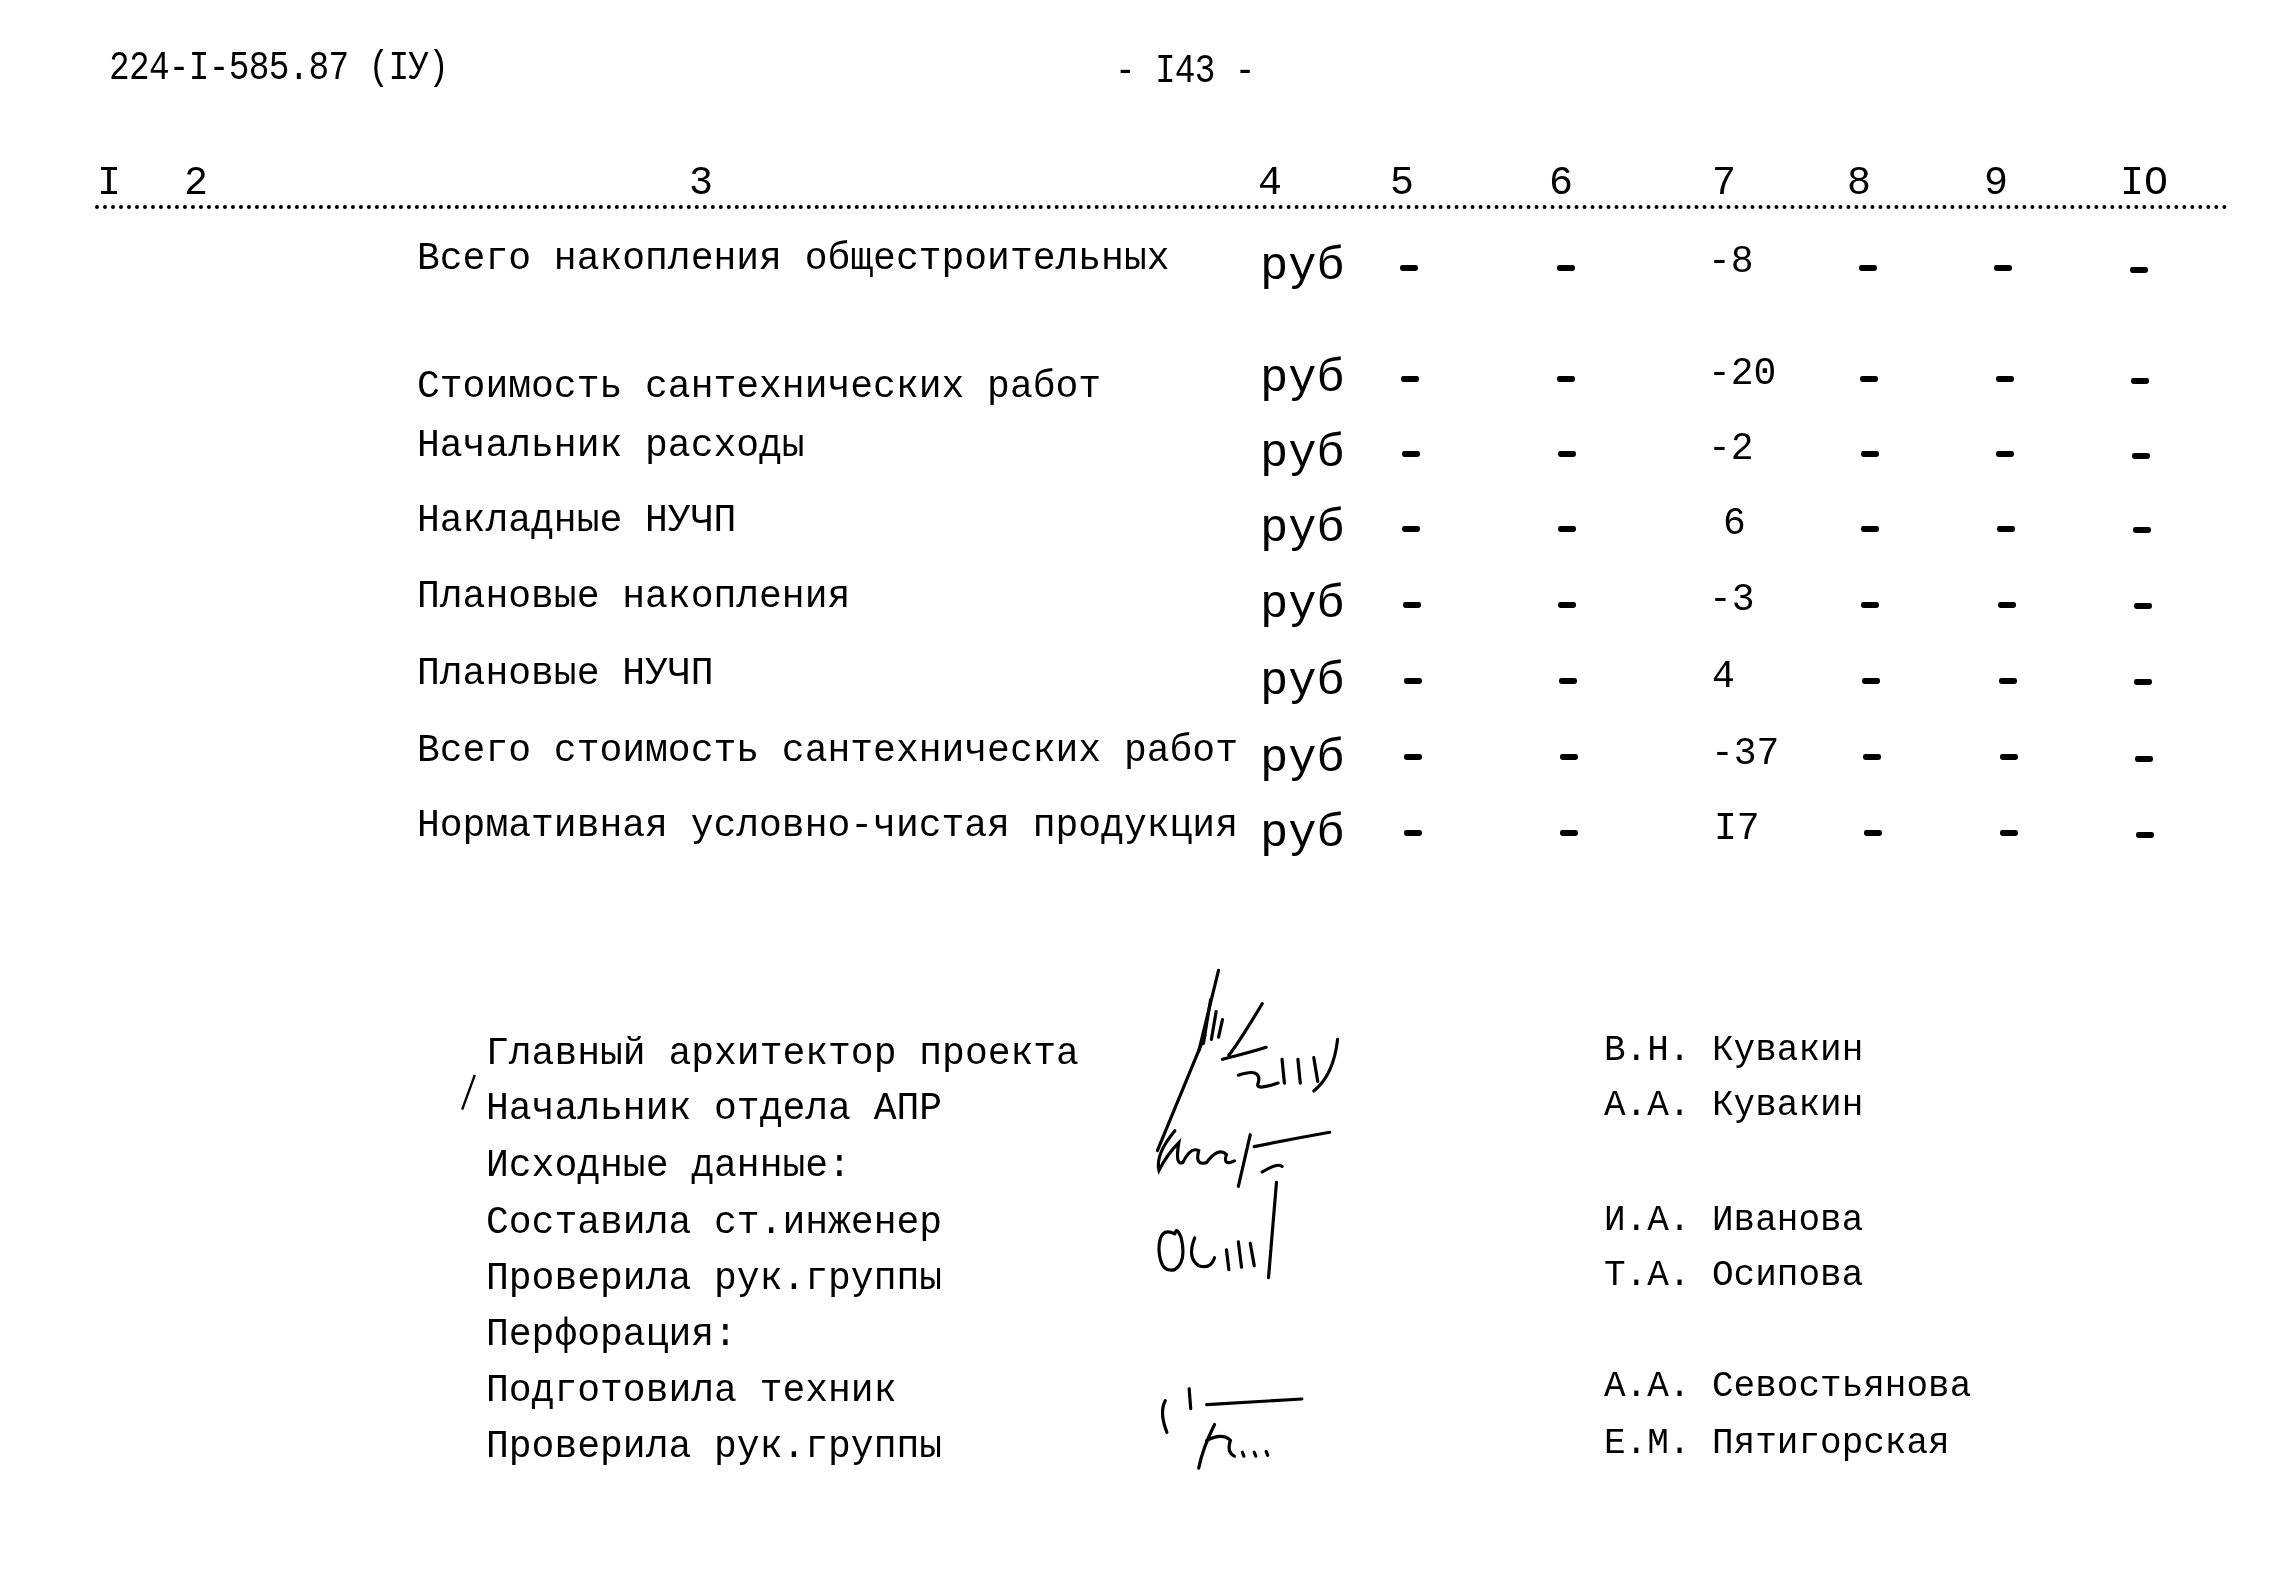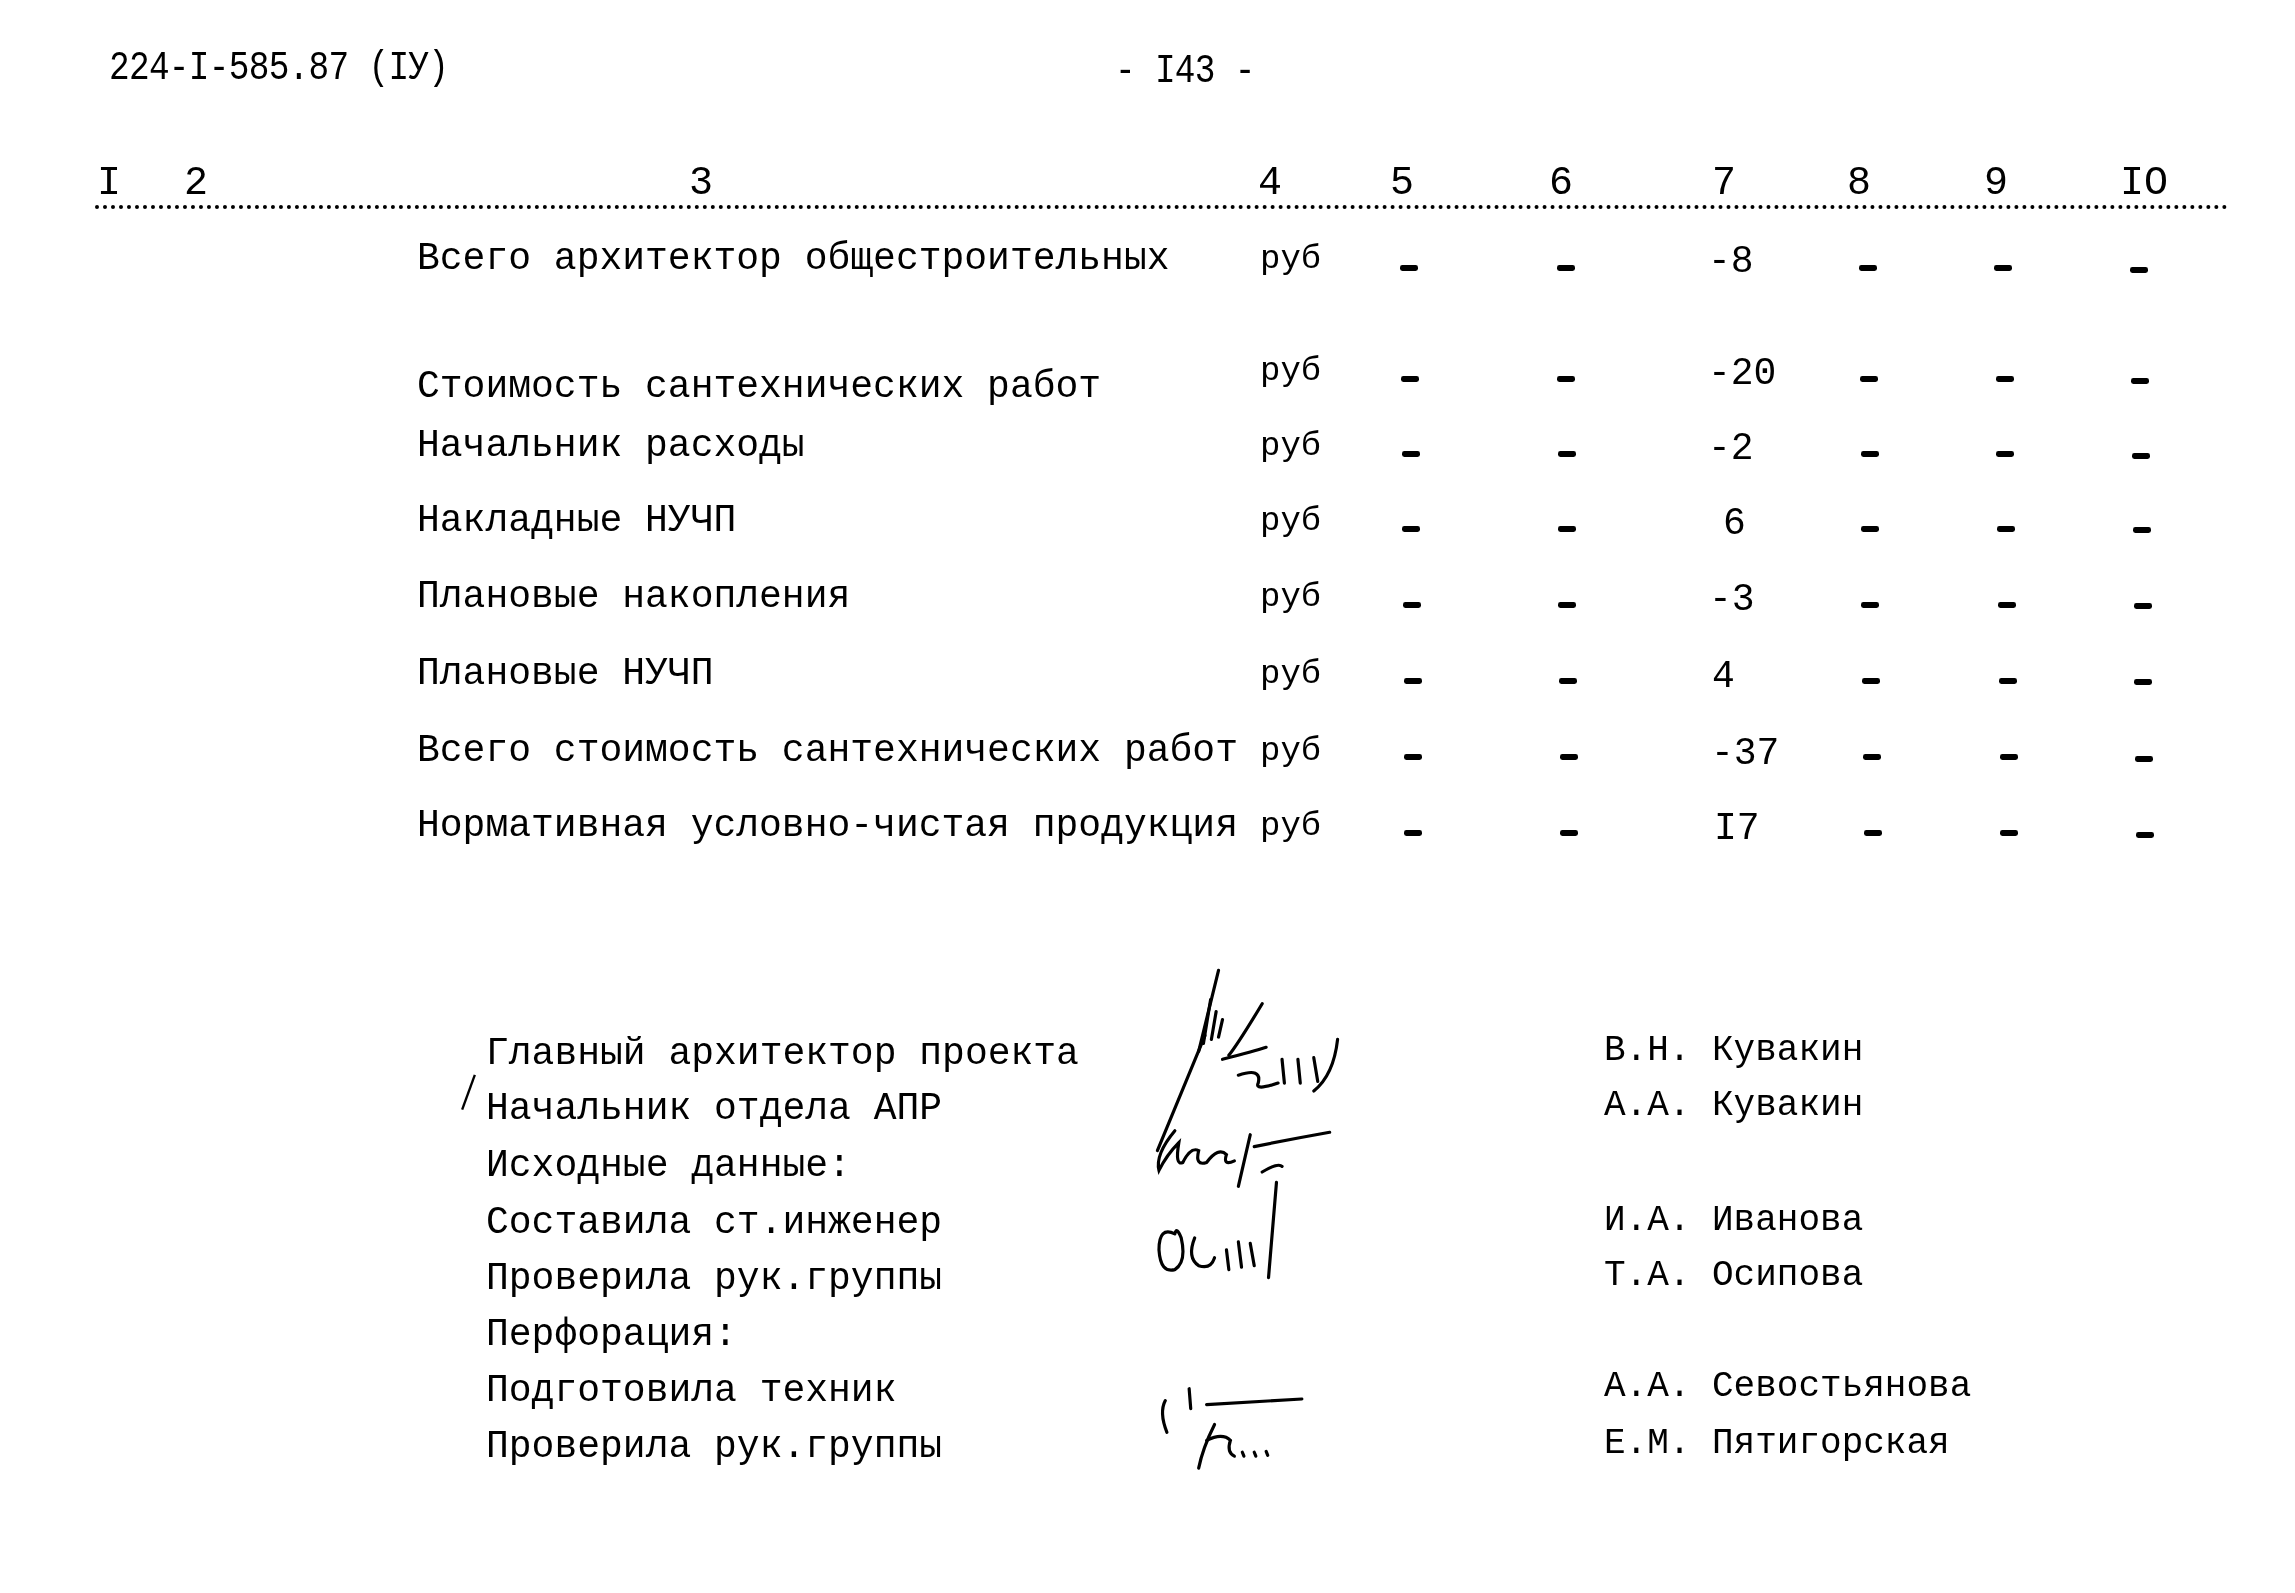--- a/index.html
+++ b/index.html
@@ -5,21 +5,21 @@
   html, body { margin: 0; padding: 0; background: #ffffff; }
   body { width: 2295px; height: 1593px; position: relative; overflow: hidden;
          font-family: "Liberation Mono", "DejaVu Sans Mono", monospace; color: #000; }
   .abs { position: absolute; white-space: nowrap; }
   .hdr { font-size: 40px; letter-spacing: -0.8px; transform: scaleX(0.86); transform-origin: left center; }
   .colnum { font-size: 40px; line-height: 44px; top: 162px; }
   .rule { position: absolute; left: 95px; width: 2134px; top: 205px; height: 0;
           border-top: 4px dotted #000; }
   .row-label { font-size: 38px; line-height: 38px; left: 417px; letter-spacing: 0px; }
   .row-label span { display: block; }
-  .unit { font-size: 34px; left: 1260px; text-align: right; }
+  .unit { font-size: 47px; left: 1260px; text-align: right; }
   .cell { font-size: 38px; }
   .dash { display: inline-block; width: 17.5px; height: 5.6px; background: #000; border-radius: 2.4px; }
   .sign-label { font-size: 38px; left: 486px; }
   .sign-name { font-size: 36px; left: 1604px; }
   .sig { position: absolute; }
 </style>
 </head>
 <body>
 
 <div class="abs hdr" style="left:109px; top:46px;">224-I-585.87 (IУ)</div>
@@ -36,21 +36,21 @@
   <div class="abs colnum" style="left:1847px;">8</div>
   <div class="abs colnum" style="left:1984px;">9</div>
   <div class="abs colnum" style="left:2120px;">IO</div>
 </div>
 <div class="rule"></div>
 
 <div>
 
   <div>
     <div class="abs row-label" style="top:240px;">
-      <span>Всего архитектор общестроительных</span>
+      <span>Всего накопления общестроительных</span>
     </div>
     <div class="abs unit" style="top:240px;">руб</div>
     <div class="abs" style="left:1400px; top:260px;"><span class="dash"></span></div>
     <div class="abs" style="left:1557px; top:260px;"><span class="dash"></span></div>
     <div class="abs cell" style="left:1708px; top:240px;">-8</div>
     <div class="abs" style="left:1859px; top:260px;"><span class="dash"></span></div>
     <div class="abs" style="left:1994px; top:260px;"><span class="dash"></span></div>
     <div class="abs" style="left:2130px; top:262px;"><span class="dash"></span></div>
   </div>
 

